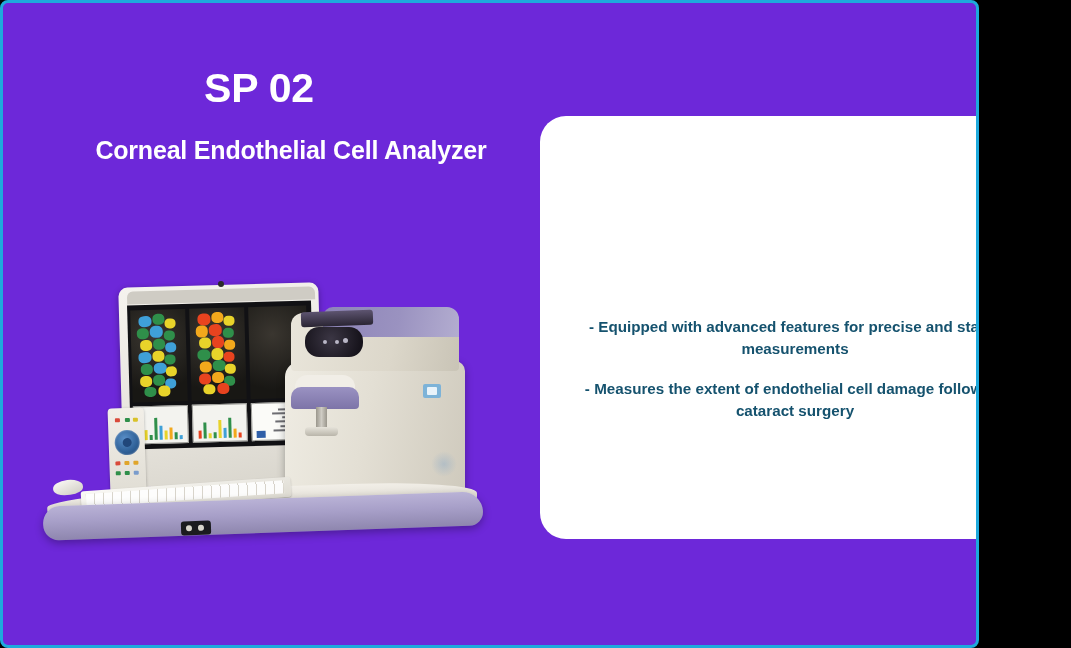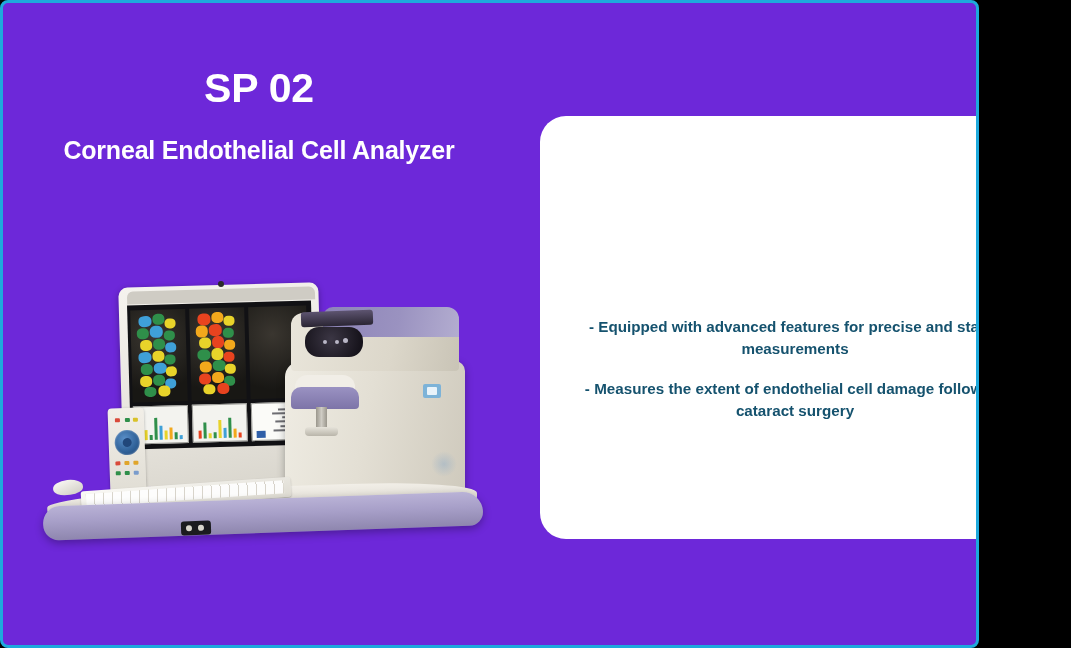--- a/index.html
+++ b/index.html
@@ -42,20 +42,21 @@
   #subtitle {
     position: absolute;
     left: 0; top: 133px;
     width: 512px;
     text-align: center;
     color: #ffffff;
     font-size: 25px;
     font-weight: bold;
     letter-spacing: -0.2px;
     line-height: 1.15;
+    padding-left: 32px;
   }
 
   
   #photo {
     position: absolute;
     left: 30px;
     top: 272px;
     width: 470px;
     height: 275px;
   }

